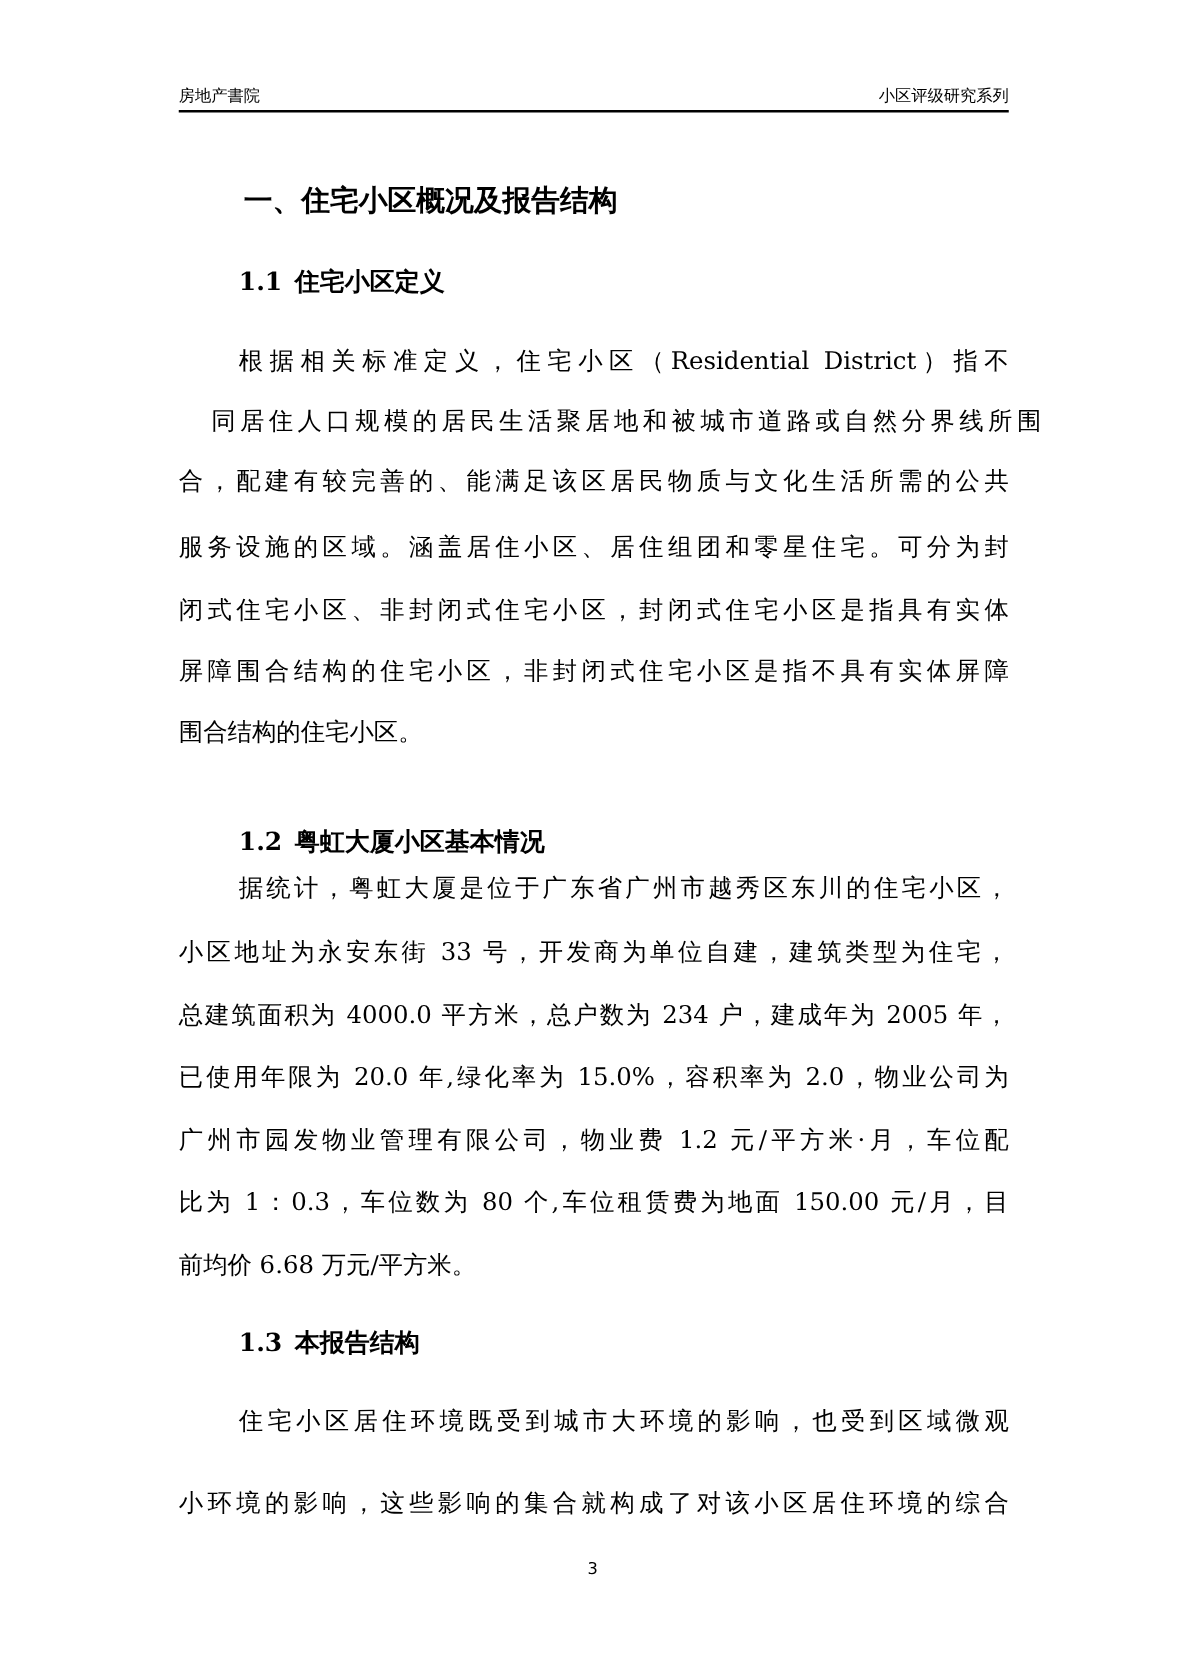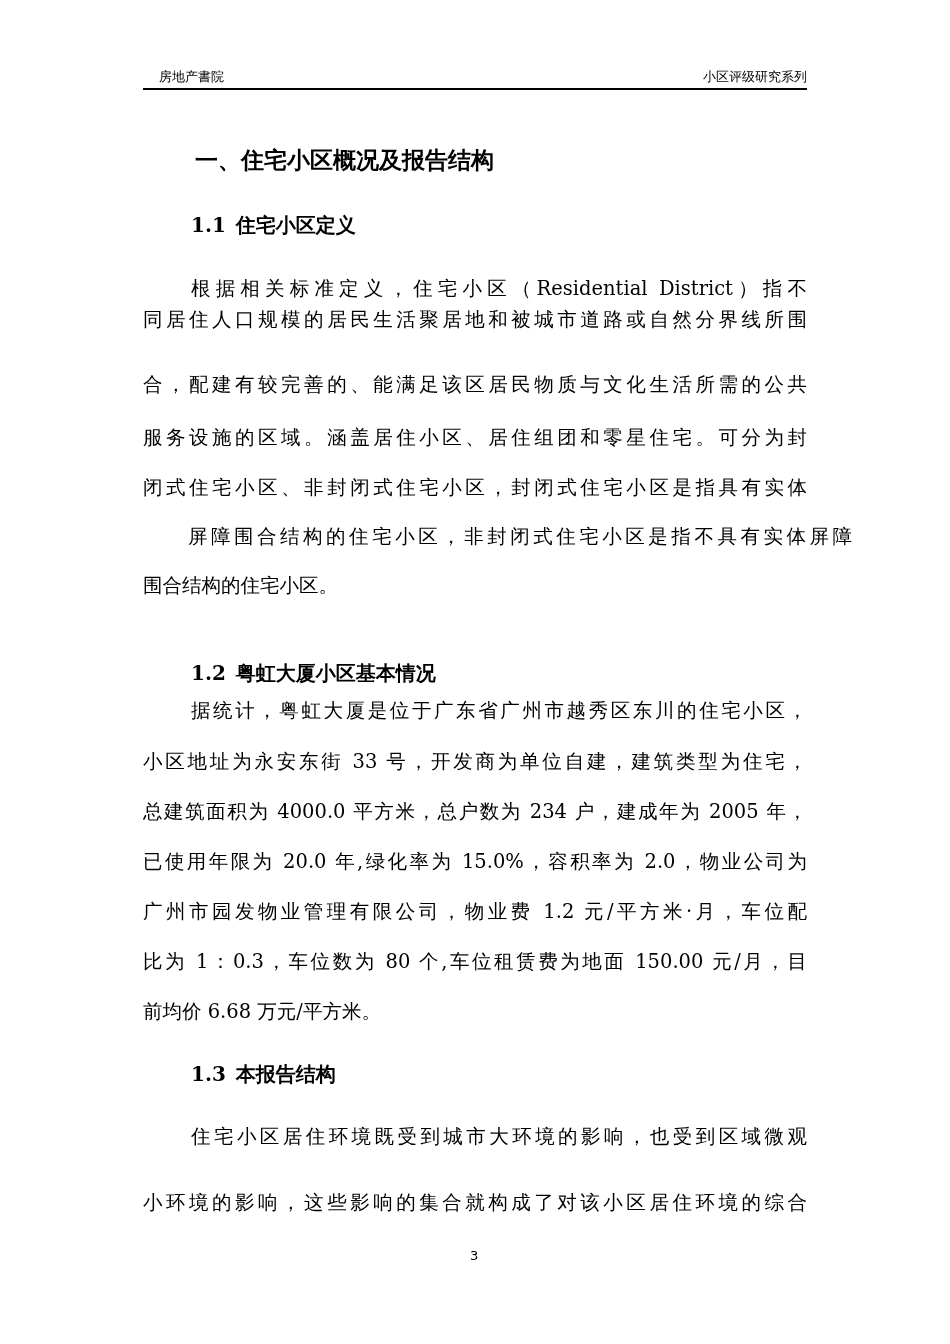--- a/index.html
+++ b/index.html
@@ -20,21 +20,21 @@
     left: 143px;
     top: 66px;
     width: 664px;
     height: 22px;
     border-bottom: 2px solid #000000;
     font-family: "DejaVu Sans", "Liberation Sans", sans-serif;
     font-size: 13px;
   }
   .header-left {
     position: absolute;
-    left: 16px;
+    left: 0;
     top: 2px;
   }
   .header-right {
     position: absolute;
     right: 0;
     top: 2px;
   }
   .content {
     position: absolute;
     left: 143px;
@@ -97,25 +97,25 @@
 </div>
 
 <div class="content">
 
   <div class="chapter-title">一、住宅小区概况及报告结构</div>
 
   <div class="section-title" style="top:212px;">
     <span class="section-num">1.1</span><span>住宅小区定义</span>
   </div>
   <div class="para-line first" style="top:277px;">根据相关标准定义，住宅小区（Residential District）指不</div>
-  <div class="para-line" style="top:308px;">同居住人口规模的居民生活聚居地和被城市道路或自然分界线所围</div>
+  <div class="para-line" style="top:325px;margin-left:26px;">同居住人口规模的居民生活聚居地和被城市道路或自然分界线所围</div>
   <div class="para-line" style="top:373px;">合，配建有较完善的、能满足该区居民物质与文化生活所需的公共</div>
   <div class="para-line" style="top:426px;">服务设施的区域。涵盖居住小区、居住组团和零星住宅。可分为封</div>
   <div class="para-line" style="top:476px;">闭式住宅小区、非封闭式住宅小区，封闭式住宅小区是指具有实体</div>
-  <div class="para-line" style="top:525px;margin-left:45px;">屏障围合结构的住宅小区，非封闭式住宅小区是指不具有实体屏障</div>
+  <div class="para-line" style="top:525px;">屏障围合结构的住宅小区，非封闭式住宅小区是指不具有实体屏障</div>
   <div class="para-line last" style="top:574px;">围合结构的住宅小区。</div>
 
   <div class="section-title" style="top:636px;margin-top:24px;">
     <span class="section-num">1.2</span><span>粤虹大厦小区基本情况</span>
   </div>
   <div class="para-line first" style="top:700px;font-family:Liberation Mono, monospace;">据统计，粤虹大厦是位于广东省广州市越秀区东川的住宅小区，</div>
   <div class="para-line" style="top:750px;">小区地址为永安东街 33 号，开发商为单位自建，建筑类型为住宅，</div>
   <div class="para-line" style="top:800px;">总建筑面积为 4000.0 平方米，总户数为 234 户，建成年为 2005 年，</div>
   <div class="para-line" style="top:850px;">已使用年限为 20.0 年,绿化率为 15.0%，容积率为 2.0，物业公司为</div>
   <div class="para-line" style="top:900px;">广州市园发物业管理有限公司，物业费 1.2 元/平方米·月，车位配</div>

